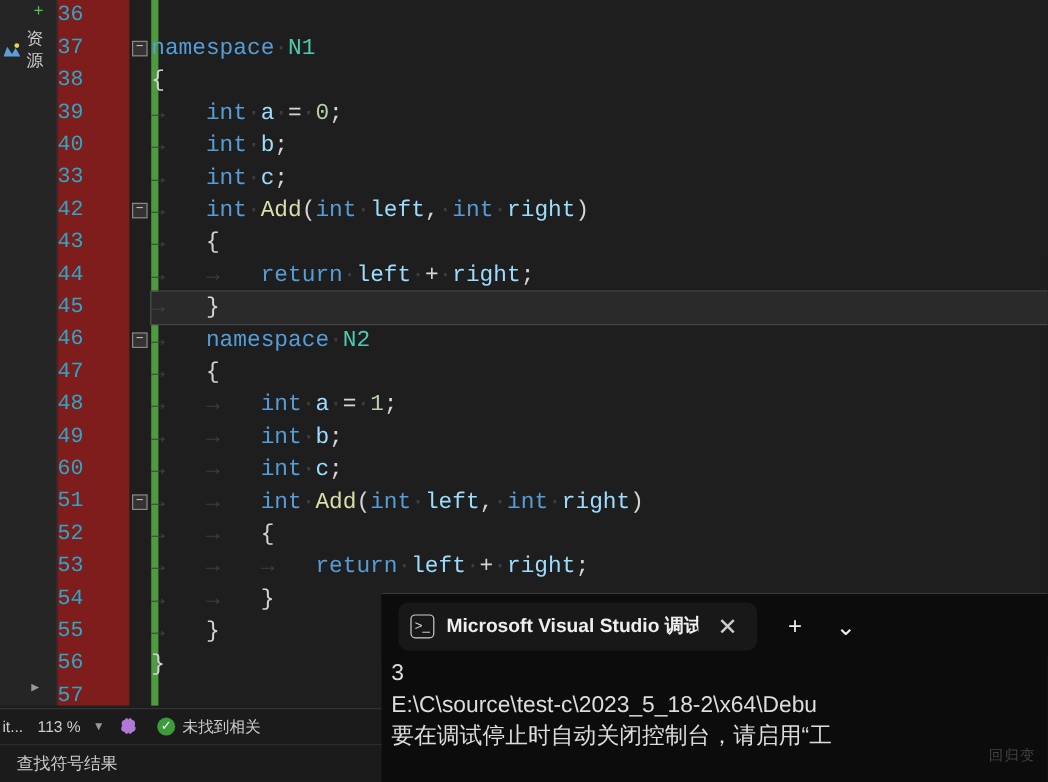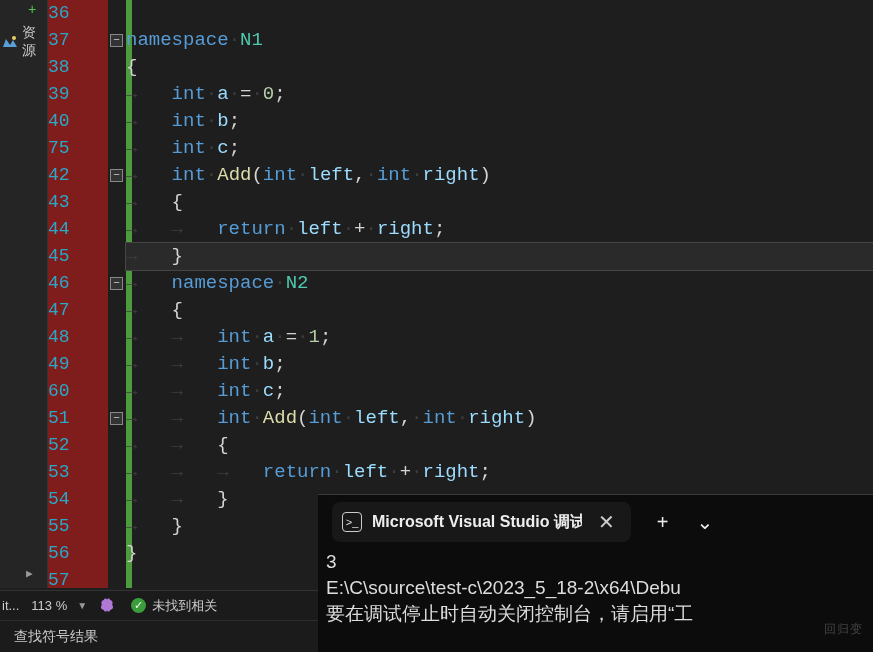--- a/index.html
+++ b/index.html
@@ -270,21 +270,21 @@
     <span class="scroll-right">▶</span>
   </div>
 
   <div class="code-editor">
     <div class="gutter" id="gutter">
         <div class="line-num">36</div>
         <div class="line-num">37</div>
         <div class="line-num">38</div>
         <div class="line-num">39</div>
         <div class="line-num">40</div>
-        <div class="line-num">75</div>
+        <div class="line-num">33</div>
         <div class="line-num">42</div>
         <div class="line-num">43</div>
         <div class="line-num">44</div>
         <div class="line-num">45</div>
         <div class="line-num">46</div>
         <div class="line-num">47</div>
         <div class="line-num">48</div>
         <div class="line-num">49</div>
         <div class="line-num">60</div>
         <div class="line-num">51</div>

